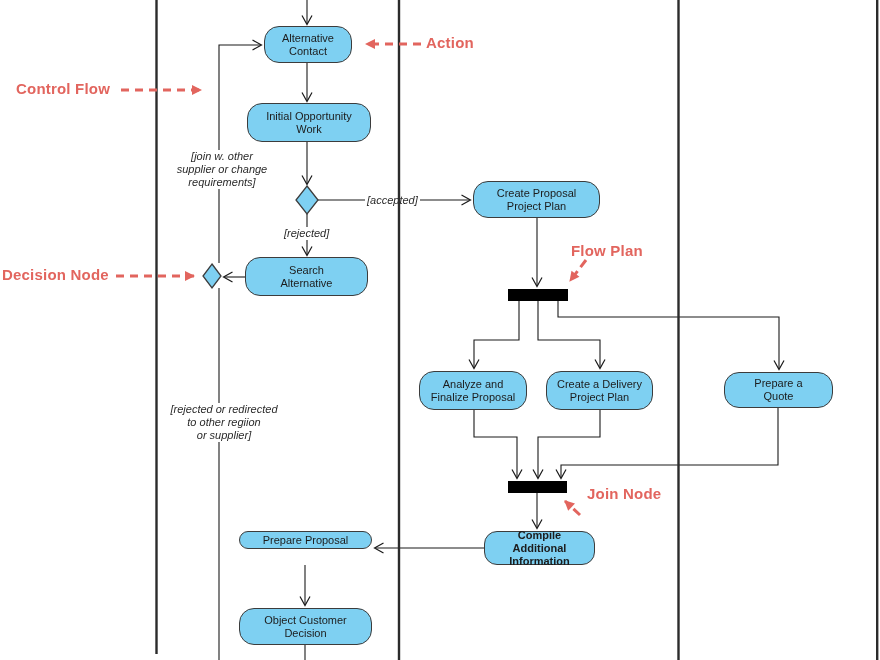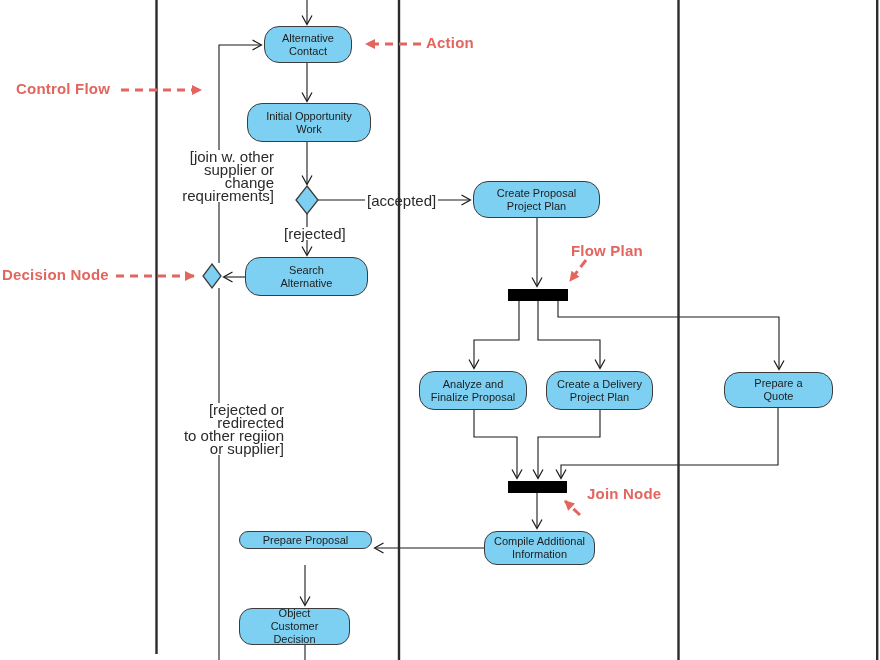--- a/index.html
+++ b/index.html
@@ -21,25 +21,26 @@
     text-align:center;
     background:var(--action-fill);
     border:1.4px solid var(--action-border);
     border-radius:15px;
     font-size:11px;line-height:13px;color:#1c1c1c;
     box-sizing:border-box;
     padding:2px 16px;
   }
   .guard{
     position:absolute;
-    font-size:15px;line-height:13px;color:#2a2a2a;
+    font-size:11px;line-height:13px;color:#2a2a2a;
     background:var(--background);
-    text-align:right;
+    text-align:center;
     padding:0 2px;
     white-space:nowrap;
+    font-style:italic;
   }
   .guard.wrap{white-space:normal;}
   .note{
     position:absolute;
     font-weight:bold;font-size:15px;line-height:16px;
     color:var(--annotation);
     letter-spacing:0.2px;
     white-space:nowrap;
   }
   .flow{stroke:var(--line);stroke-width:1.1;fill:none;}
@@ -114,29 +115,29 @@
     </div>
 
     <div class="action" style="left:546px;top:371px;width:107px;height:39px;padding:2px 6px;">
       <span>Create a Delivery Project Plan</span>
     </div>
 
     <div class="action" style="left:724px;top:372px;width:109px;height:36px;">
       <span>Prepare a Quote</span>
     </div>
 
-    <div class="action" style="left:484px;top:531px;width:111px;height:34px;padding:2px 6px;border-radius:13px;">
+    <div class="action" style="left:484px;top:531px;width:111px;height:34px;padding:2px 6px;border-radius:13px;font-weight:bold;">
       <span>Compile Additional Information</span>
     </div>
 
     <div class="action" style="left:239px;top:531px;width:133px;height:18px;border-radius:13px;">
       <span>Prepare Proposal</span>
     </div>
 
-    <div class="action" style="left:239px;top:608px;width:111px;height:37px;border-radius:13px;">
+    <div class="action" style="left:239px;top:608px;width:133px;height:37px;">
       <span>Object Customer Decision</span>
     </div>
 
     <div class="guard" style="left:365px;top:194px;">[accepted]</div>
 
     <div class="guard" style="left:282px;top:227px;">[rejected]</div>
 
     <div class="guard wrap" style="left:168px;top:150px;width:104px;">
       <span style="display:block">[join w. other</span>
       <span style="display:block">supplier or change</span>

